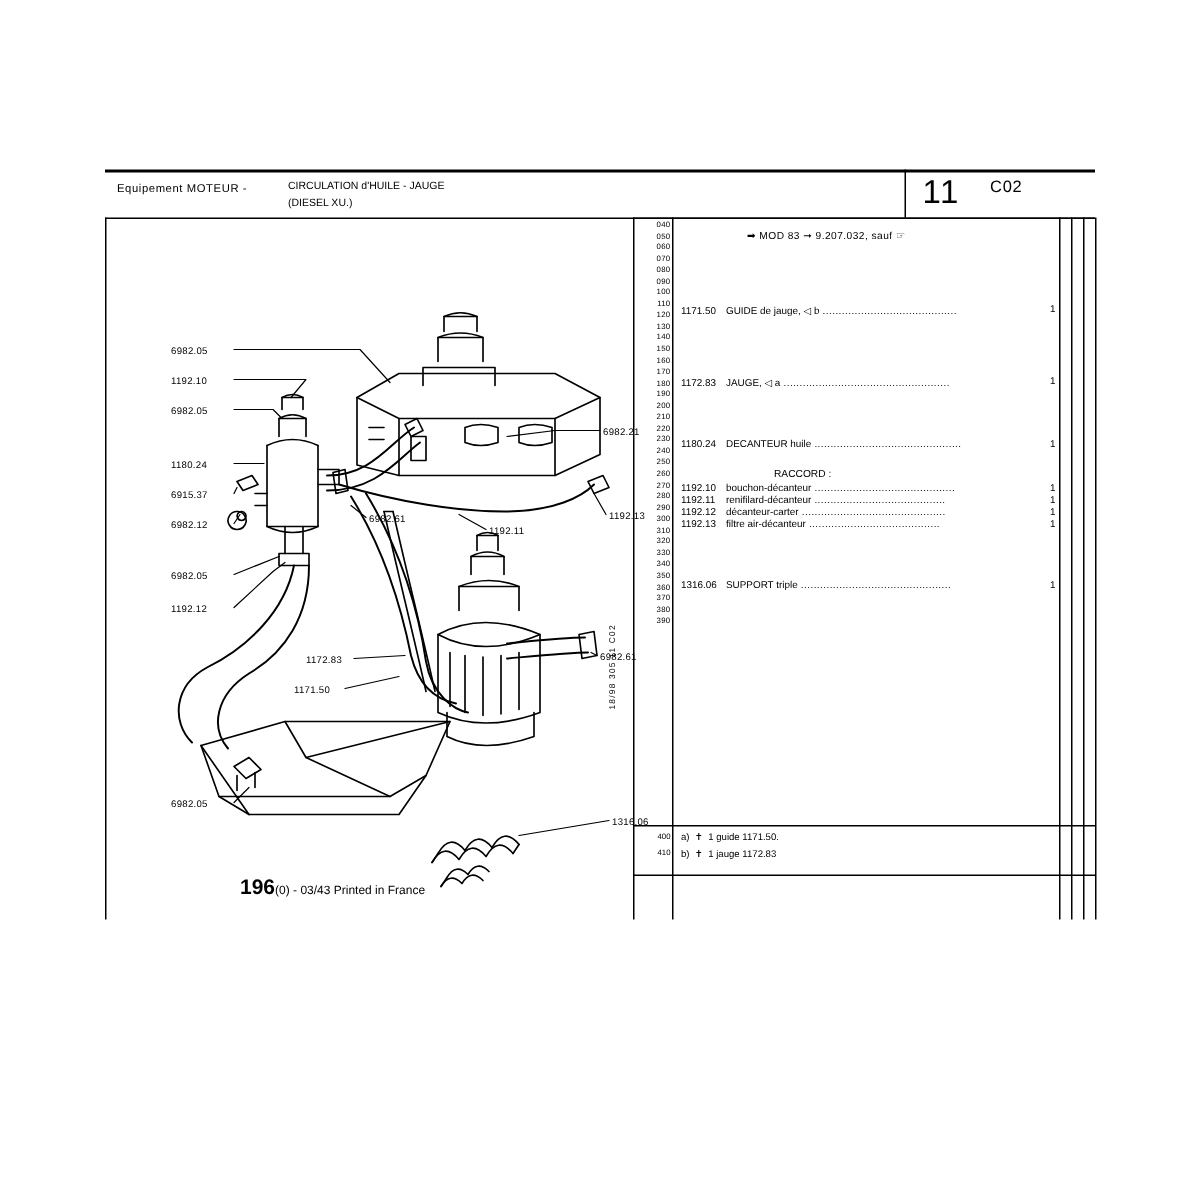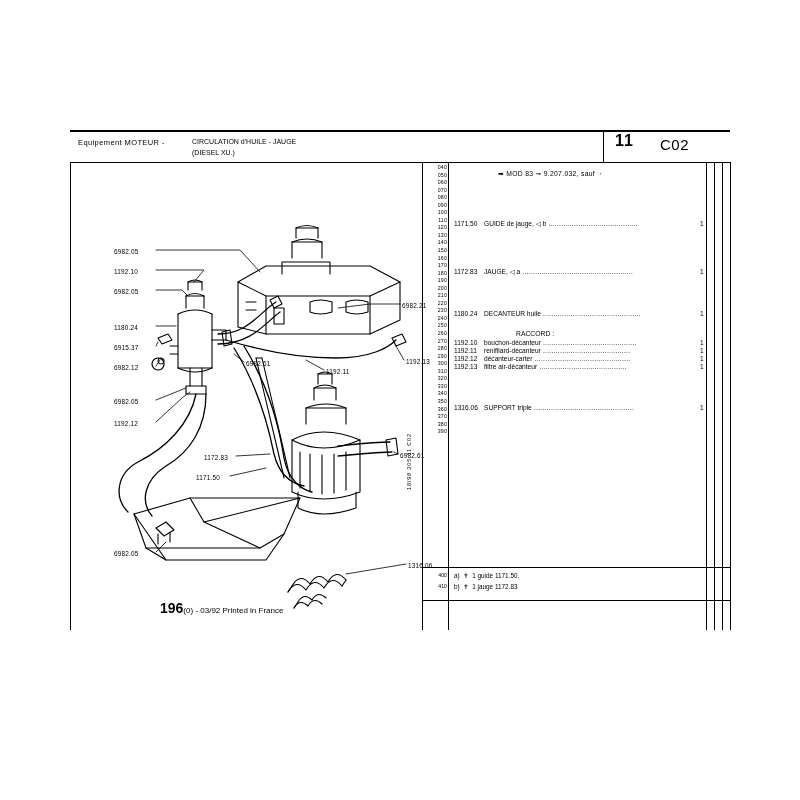--- a/index.html
+++ b/index.html
@@ -1,29 +1,29 @@
 <!DOCTYPE html>
 <html><head>
 <meta charset="utf-8">
 <style>
   html,body{margin:0;padding:0;background:#ffffff;}
   body{width:800px;height:800px;font-family:"Liberation Sans",sans-serif;color:#000;}
   .page{position:relative;width:800px;height:800px;overflow:hidden;}
 
   
-  .sheet{position:absolute;left:70px;top:130px;width:660px;height:500px;}
+  .sheet{position:absolute;left:70px;top:113px;width:660px;height:500px;}
 
   
   .hdr-rule{position:absolute;left:0;top:0;width:660px;height:2px;background:#000;}
   .hdr-rule2{position:absolute;left:0;top:32px;width:660px;height:1px;background:#000;}
   .hdr-left{position:absolute;left:8px;top:8px;font-size:7.5px;letter-spacing:.4px;}
   .hdr-sub{position:absolute;left:122px;top:6px;font-size:7px;line-height:11px;}
   .hdr-vline{position:absolute;left:533px;top:0;width:1px;height:32px;background:#000;}
-  .hdr-num{position:absolute;left:545px;top:2px;font-size:16px;font-weight:bold;letter-spacing:1px;}
-  .hdr-code{position:absolute;left:590px;top:6px;font-size:15px;letter-spacing:.5px;}
+  .hdr-num{position:absolute;left:545px;top:2px;font-size:22px;font-weight:normal;letter-spacing:1px;}
+  .hdr-code{position:absolute;left:590px;top:6px;font-size:11px;letter-spacing:.5px;}
 
   
   .body-left{position:absolute;left:0;top:32px;width:1px;height:468px;background:#000;}
   .divider{position:absolute;left:352px;top:32px;width:1px;height:468px;background:#000;}
   .divider2{position:absolute;left:378px;top:32px;width:1px;height:468px;background:#000;}
   .right-rule-a{position:absolute;left:636px;top:32px;width:1px;height:468px;background:#000;}
   .right-rule-b{position:absolute;left:644px;top:32px;width:1px;height:468px;background:#000;}
   .right-rule-c{position:absolute;left:652px;top:32px;width:1px;height:468px;background:#000;}
   .right-rule-d{position:absolute;left:660px;top:32px;width:1px;height:468px;background:#000;}
   .top-rule-right{position:absolute;left:352px;top:32px;width:308px;height:1px;background:#000;}
@@ -160,21 +160,21 @@
     </div>
     <div>
       <span>b)</span>
       <span>&nbsp;✝&nbsp;</span>
       <span>1 jauge 1172.83</span>
     </div>
   </div>
 
   <div class="foot">
     <span class="big">196</span><span>(0)</span>
-    <span>- 03/92 Printed in France</span>
+    <span>- 03/43 Printed in France</span>
   </div>
 
   <div class="illus">
     <svg width="352" height="468" viewBox="0 0 352 468">
       <g fill="none" stroke="#000" stroke-width="1.1" stroke-linecap="round" stroke-linejoin="round">
 
         <path d="M168 165 L168 120 L196 104 L300 104 L330 120 L330 158 L300 172 L196 172 Z"></path>
         <path d="M168 120 L196 134 L300 134 L330 120"></path>
         <path d="M196 134 L196 172"></path>
         <path d="M300 134 L300 172"></path>

